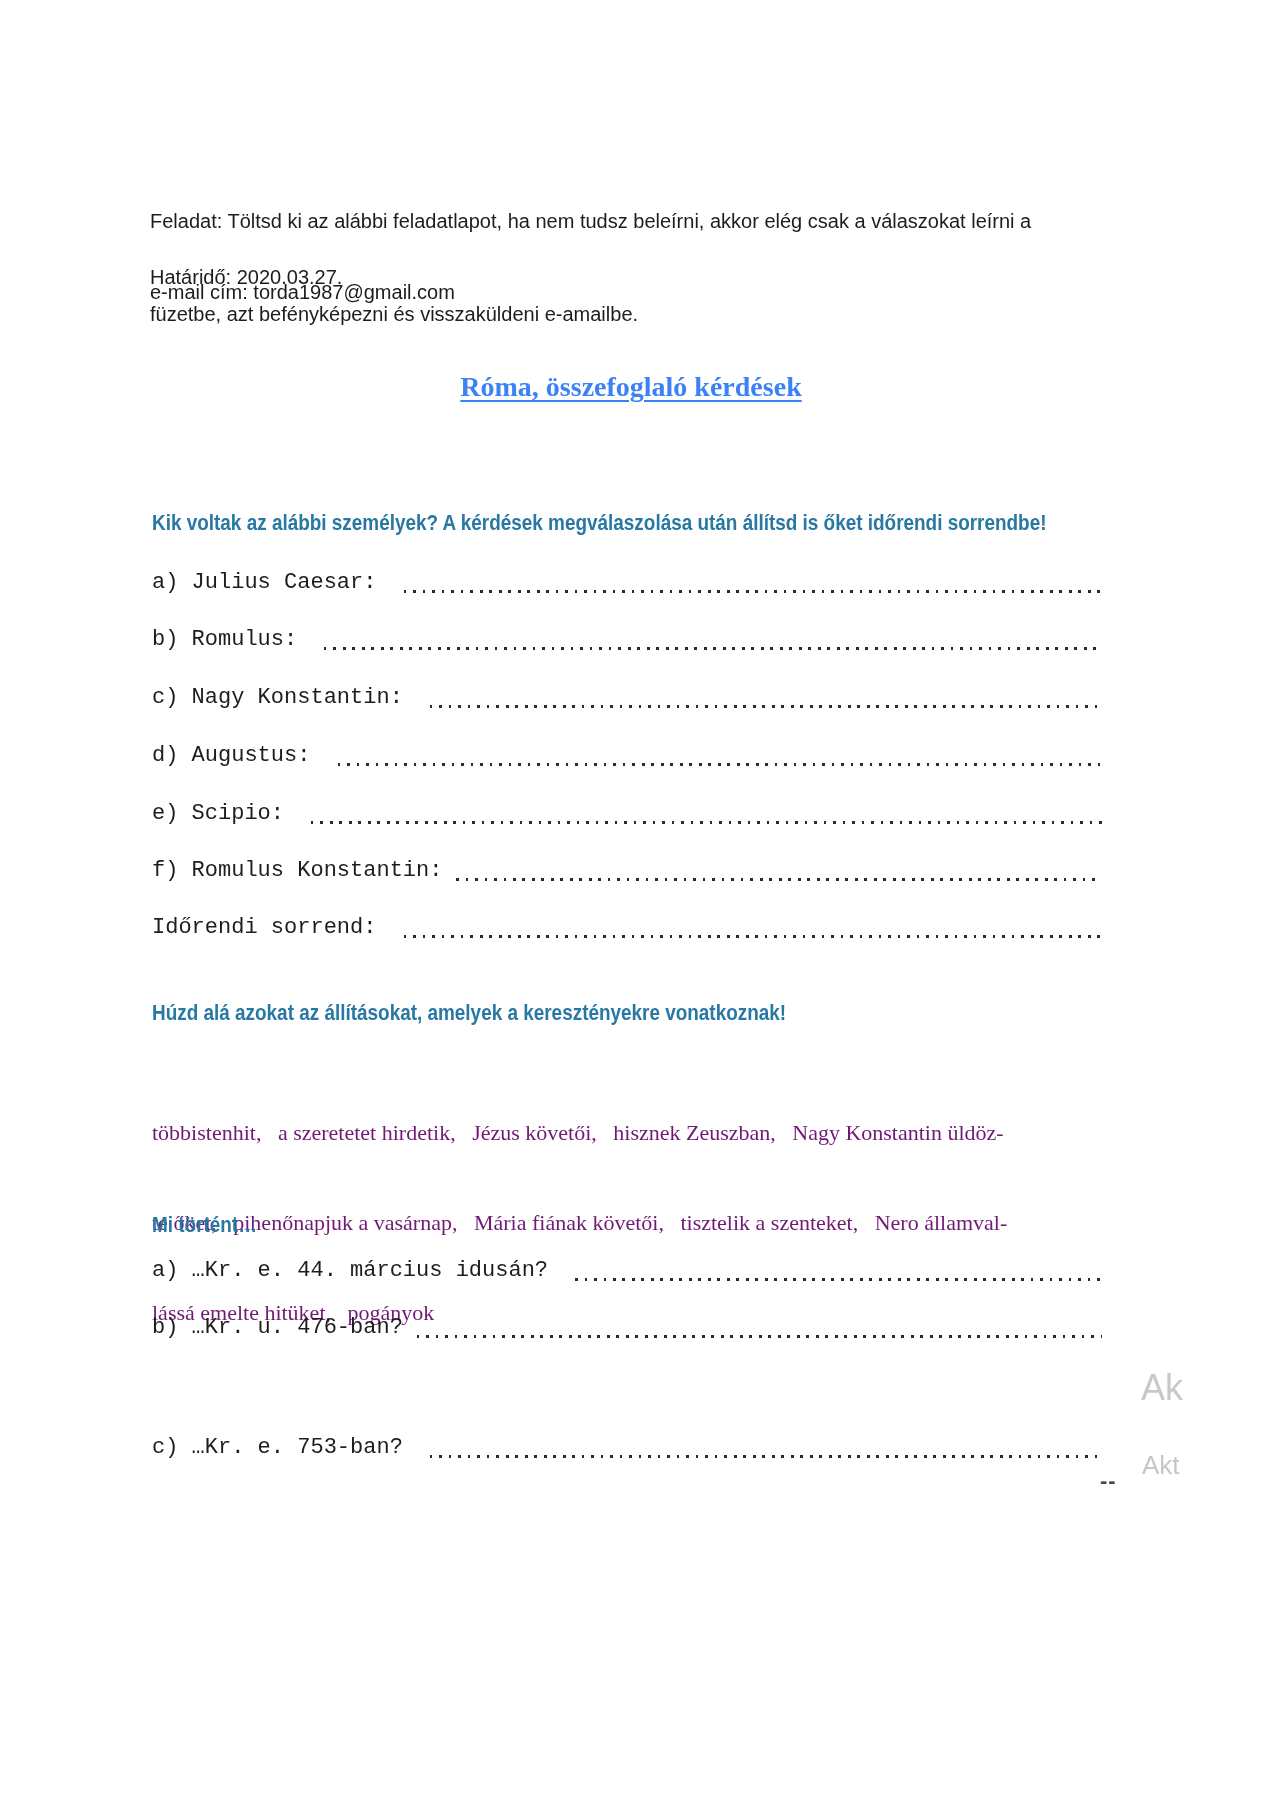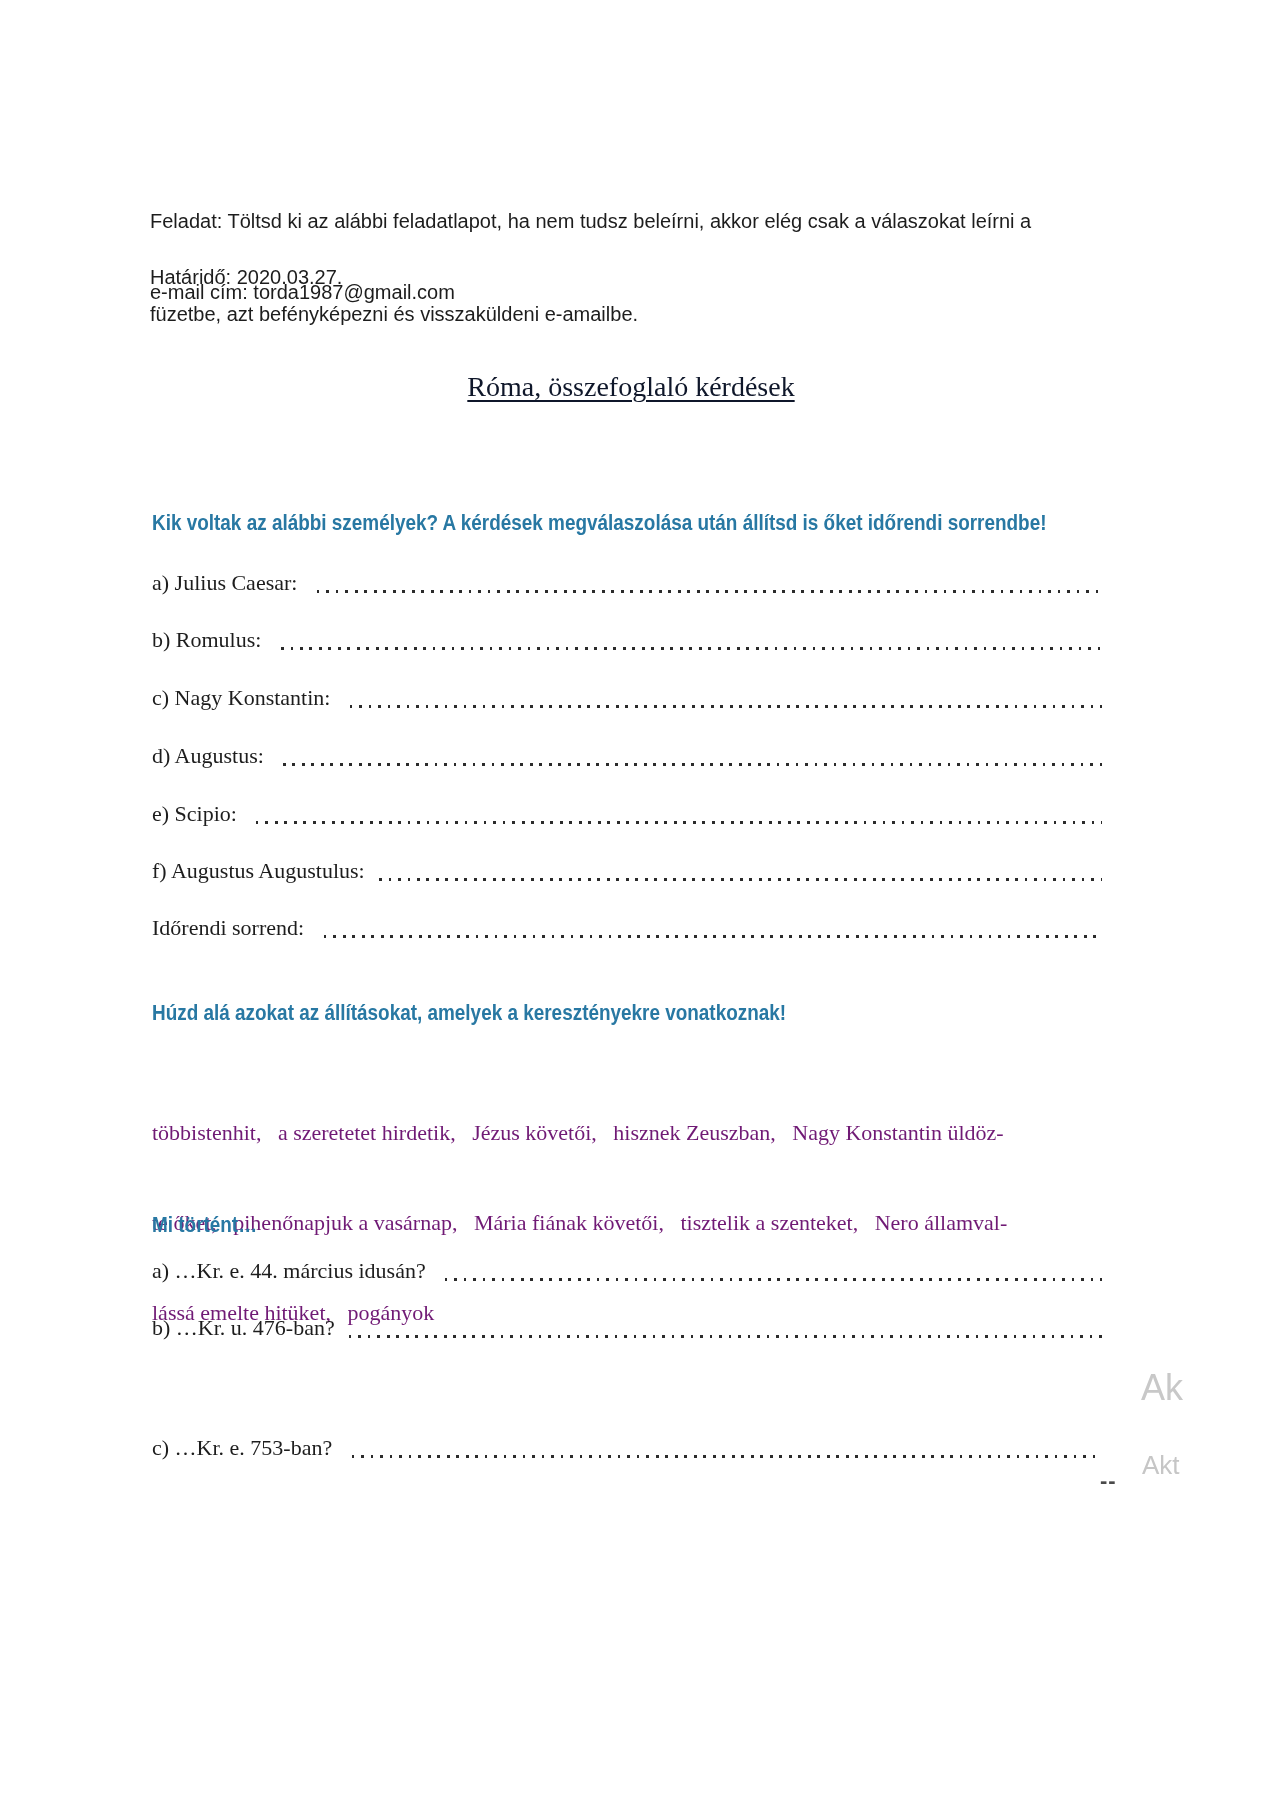--- a/index.html
+++ b/index.html
@@ -39,27 +39,27 @@
   }
   
   .title-wrap {
     position: absolute;
     left: 152px; top: 369px;
     width: 958px;
     text-align: center;
   }
   .title {
     font-family: "Liberation Serif", serif;
-    font-weight: normal;
+    font-weight: bold;
     font-size: 28px;
     line-height: 36px;
     text-decoration: underline;
     text-decoration-thickness: 2px;
     text-underline-offset: 4px;
-    color: #0f172a;
+    color: #3b82f6;
   }
   
   .sec-heading {
     position: absolute;
     left: 152px;
     font-family: "Liberation Sans", sans-serif;
     font-weight: bold;
     font-size: 22px;
     line-height: 28px;
     white-space: pre;
@@ -76,21 +76,21 @@
     position: absolute;
     left: 152px;
     width: 950px;
     display: flex;
     align-items: flex-end;
     font-family: "Liberation Serif", serif;
     font-size: 22px;
     line-height: 30px;
     color: #1d1d1d;
   }
-  .row .label { white-space: pre; }
+  .row .label { white-space: pre; font-family: Liberation Mono, monospace; }
   .row .leader {
     flex: 1;
     height: 3px;
     margin-left: 14px;
     margin-bottom: 5px;
     background-image: repeating-linear-gradient(
       to right, #2b2b2b 0px, #2b2b2b 2.5px, transparent 2.5px, transparent 9.5px);
     background-repeat: repeat-x;
   }
   
@@ -165,21 +165,21 @@
   </div>
   <div class="row" style="top:799px">
     <span class="label">e) Scipio: </span>
     <span class="leader"></span>
   </div>
   <div class="row" style="top:741px">
     <span class="label">d) Augustus: </span>
     <span class="leader"></span>
   </div>
   <div class="row" style="top:856px">
-    <span class="label">f) Augustus Augustulus:</span>
+    <span class="label">f) Romulus Konstantin:</span>
     <span class="leader"></span>
   </div>
   <div class="row" style="top:913px">
     <span class="label">Időrendi sorrend: </span>
     <span class="leader"></span>
   </div>
 
   <div class="sec-heading h2">Húzd alá azokat az állításokat, amelyek a keresztényekre vonatkoznak!</div>
 
   <div class="wordbank">

